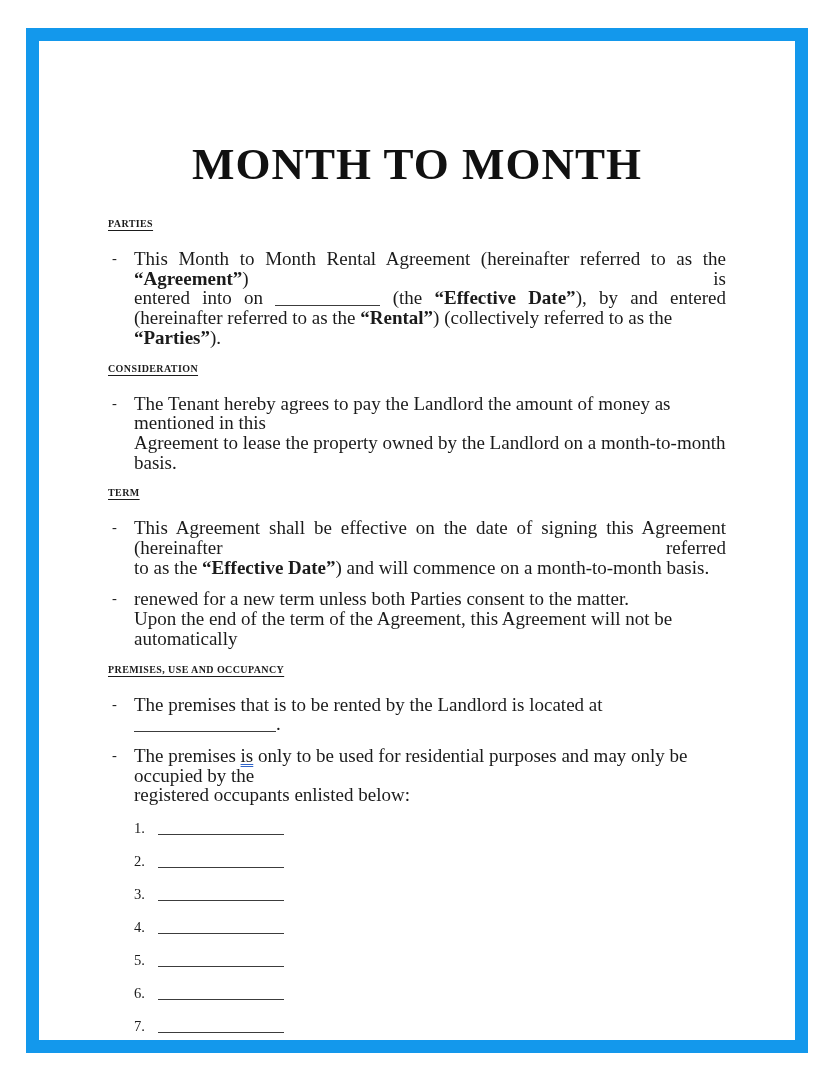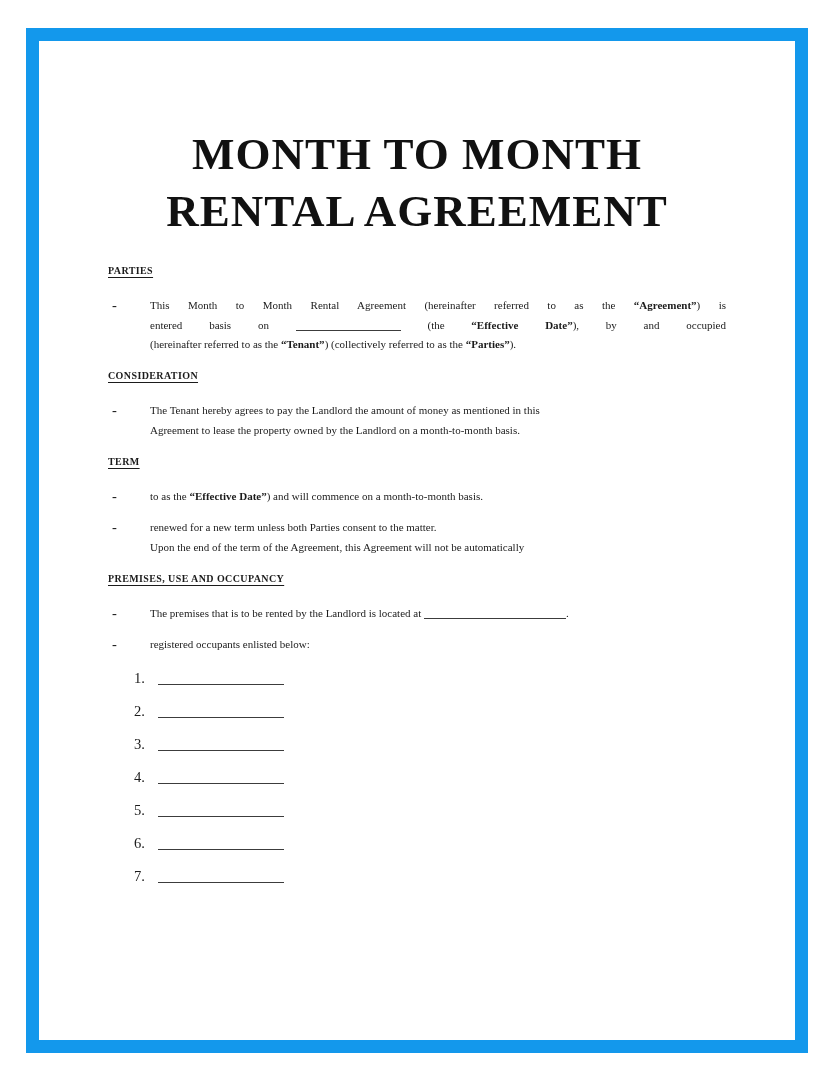--- a/index.html
+++ b/index.html
@@ -14,21 +14,21 @@
   .frame {
     position:absolute;
     left:26px; top:28px;
     width:782px; height:1025px;
     box-sizing:border-box;
     border:13px solid #1398EC;
     background:#ffffff;
   }
   .content {
     position:absolute;
-    left:108px; top:6px;
+    left:108px; top:16px;
     width:618px;
   }
   .doc-title {
     margin-top:120px;
     margin-bottom:22px;
     text-align:center;
     font-weight:bold;
     font-size:45px;
     line-height:57px;
     letter-spacing:1px;
@@ -49,23 +49,22 @@
     padding-left:26px;
     margin:0 0 12px 0;
   }
   .dash {
     position:absolute;
     left:4px; top:0;
     font-size:14.6px;
     line-height:19.7px;
   }
   .line {
-    font-size:11px;
+    font-size:19px;
     line-height:19.7px;
-    margin-left:16px;
   }
   .line.jst {
     text-align:justify;
     text-align-last:justify;
   }
   .b { font-weight:bold; }
   .gu {
     text-decoration:underline;
     text-decoration-style:double;
     text-decoration-color:#2e63c8;
@@ -94,64 +93,65 @@
   }
 </style>
 </head>
 <body>
 
 <div class="frame" style="border-color: rgb(19, 152, 236);"></div>
 
 <div class="content">
   <div class="doc-title">
     <div>MONTH TO MONTH</div>
-    <div>RENTAL AGREEMENT</div>
   </div>
   <div id="doc-body">
       <div class="section-heading">PARTIES</div>
       <div class="bullet-para">
         <span class="dash">-</span>
         <div class="para-lines">
           <div class="line jst"><span>This Month to Month Rental Agreement (hereinafter referred to as the </span><span class="b">“Agreement”</span><span>) is</span></div>
-          <div class="line jst"><span>entered basis on </span><span class="blank" style="width: 105px;"></span><span> (the </span><span class="b">“Effective Date”</span><span>), by and occupied</span></div>
-          <div class="line"><span>(hereinafter referred to as the </span><span class="b">“Tenant”</span><span>) (collectively referred to as the </span><span class="b">“Parties”</span><span>).</span></div>
+          <div class="line jst"><span>entered into on </span><span class="blank" style="width: 105px;"></span><span> (the </span><span class="b">“Effective Date”</span><span>), by and entered</span></div>
+          <div class="line"><span>(hereinafter referred to as the </span><span class="b">“Rental”</span><span>) (collectively referred to as the </span><span class="b">“Parties”</span><span>).</span></div>
         </div>
       </div>
       <div class="section-heading">CONSIDERATION</div>
       <div class="bullet-para">
         <span class="dash">-</span>
         <div class="para-lines">
           <div class="line"><span>The Tenant hereby agrees to pay the Landlord the amount of money as mentioned in this</span></div>
           <div class="line"><span>Agreement to lease the property owned by the Landlord on a month-to-month basis.</span></div>
         </div>
       </div>
       <div class="section-heading">TERM</div>
       <div class="bullet-para">
         <span class="dash">-</span>
         <div class="para-lines">
+          <div class="line jst"><span>This Agreement shall be effective on the date of signing this Agreement (hereinafter referred</span></div>
           <div class="line"><span>to as the </span><span class="b">“Effective Date”</span><span>) and will commence on a month-to-month basis.</span></div>
         </div>
       </div>
       <div class="bullet-para">
         <span class="dash">-</span>
         <div class="para-lines">
           <div class="line"><span>renewed for a new term unless both Parties consent to the matter.</span></div>
           <div class="line"><span>Upon the end of the term of the Agreement, this Agreement will not be automatically</span></div>
         </div>
       </div>
       <div class="section-heading">PREMISES, USE AND OCCUPANCY</div>
       <div class="bullet-para">
         <span class="dash">-</span>
         <div class="para-lines">
           <div class="line"><span>The premises that is to be rented by the Landlord is located at </span><span class="blank" style="width: 142px;"></span><span>.</span></div>
         </div>
       </div>
       <div class="bullet-para">
         <span class="dash">-</span>
         <div class="para-lines">
+          <div class="line"><span>The premises </span><span class=" gu">is</span><span> only to be used for residential purposes and may only be occupied by the</span></div>
           <div class="line"><span>registered occupants enlisted below:</span></div>
         </div>
       </div>
       <div class="occ-list">
         <div class="occ-item"><span class="occ-num">1.</span><span class="blank" style="width: 126px;"></span></div>
         <div class="occ-item"><span class="occ-num">2.</span><span class="blank" style="width: 126px;"></span></div>
         <div class="occ-item"><span class="occ-num">3.</span><span class="blank" style="width: 126px;"></span></div>
         <div class="occ-item"><span class="occ-num">4.</span><span class="blank" style="width: 126px;"></span></div>
         <div class="occ-item"><span class="occ-num">5.</span><span class="blank" style="width: 126px;"></span></div>
         <div class="occ-item"><span class="occ-num">6.</span><span class="blank" style="width: 126px;"></span></div>

